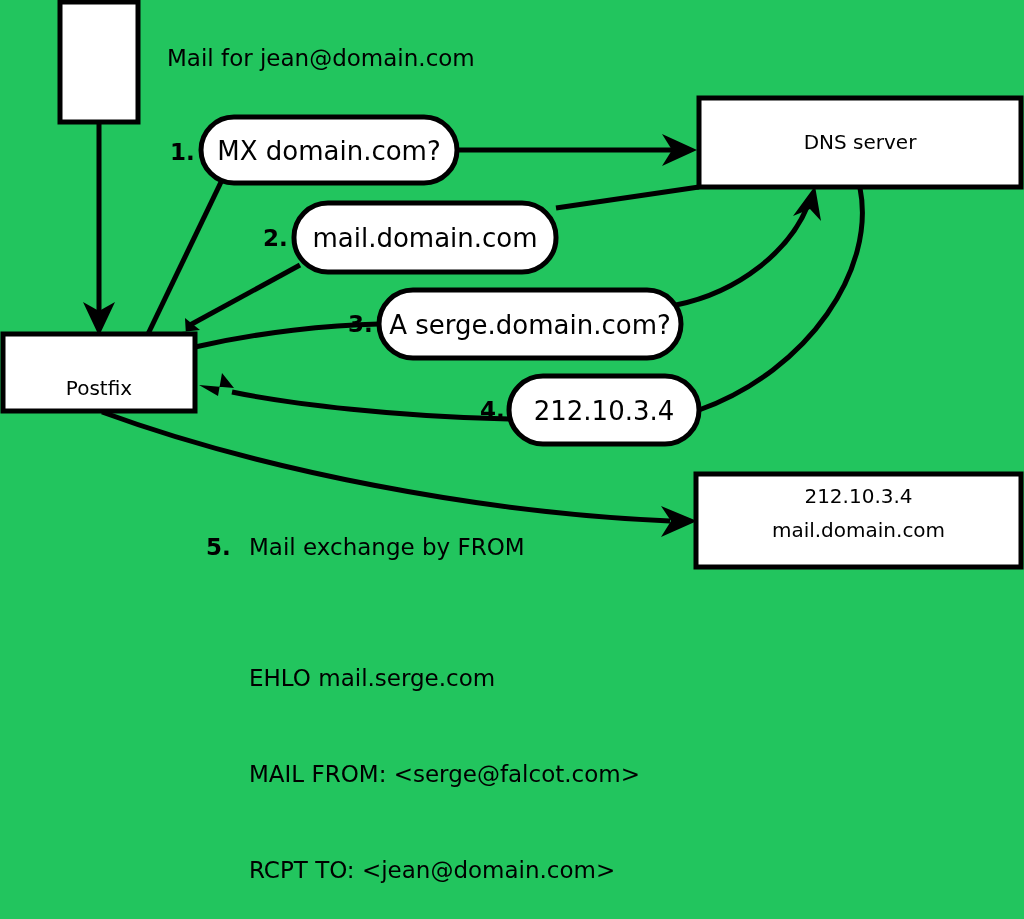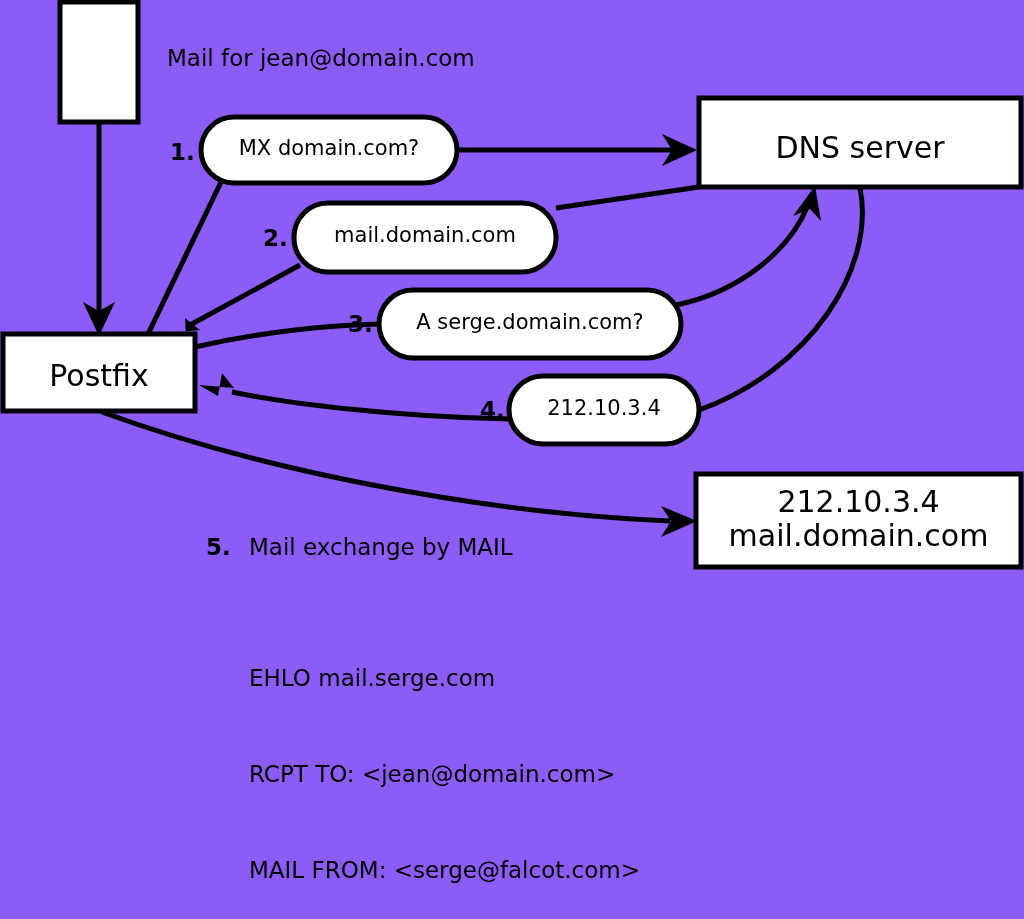--- a/index.html
+++ b/index.html
@@ -9,21 +9,21 @@
     background: #ffffff;
   }
   body {
     font-family: "DejaVu Sans", "Liberation Sans", sans-serif;
     color: #000000;
   }
   #diagram-root {
     position: relative;
     width: 1024px;
     height: 919px;
-    background: #8b5cf6;
+    background: #22c55e;
     overflow: hidden;
   }
   svg.layer {
     position: absolute;
     left: 0;
     top: 0;
     width: 1024px;
     height: 919px;
   }
   .node-box {
@@ -46,26 +46,26 @@
     fill: #000000;
     stroke: none;
   }
   .txt {
     position: absolute;
     white-space: pre;
     color: #000000;
     font-family: "DejaVu Sans", "Liberation Sans", sans-serif;
   }
   .node-label {
-    font-size: 30px;
+    font-size: 20px;
     text-align: center;
     line-height: 1.22;
   }
   .bubble-label {
-    font-size: 21px;
+    font-size: 26px;
     text-align: center;
   }
   .step-num {
     font-size: 23px;
     font-weight: bold;
   }
   .caption {
     font-size: 23px;
   }
   .smtp-title {
@@ -121,46 +121,46 @@
 
     <path class="connector" d="M 509 419 C 400 417, 290 404, 232 392"></path>
     <polygon class="arrowhead" points="199,385 234,388, 222,373 218,396"></polygon>
 
     <path class="connector" d="M 102 412 C 260 470, 480 513, 670 521"></path>
     <polygon class="arrowhead" points="697,521 661,506, 671,521 661,537"></polygon>
   </svg>
 
   <div class="txt caption" style="left:167px; top:45px;">Mail for jean@domain.com</div>
 
-  <div class="txt node-label" style="left:3px; top:358px; width:192px;">Postfix</div>
+  <div class="txt node-label" style="left:3px; top:376px; width:192px;">Postfix</div>
 
   <div class="txt node-label" style="left:699px; top:130px; width:322px;">DNS server</div>
 
   <div class="txt node-label" style="left:696px; top:484px; width:325px;">212.10.3.4</div>
   <div class="txt node-label" style="left:696px; top:518px; width:325px;">mail.domain.com</div>
 
   <div class="txt step-num" style="left:170px; top:139px;">1.</div>
   <div class="txt bubble-label" style="left:201px; top:136px; width:256px;">MX domain.com?</div>
 
   <div class="txt step-num" style="left:263px; top:225px;">2.</div>
   <div class="txt bubble-label" style="left:294px; top:223px; width:262px;">mail.domain.com</div>
 
   <div class="txt step-num" style="left:348px; top:311px;">3.</div>
   <div class="txt bubble-label" style="left:379px; top:310px; width:302px;">A serge.domain.com?</div>
 
   <div class="txt step-num" style="left:480px; top:397px;">4.</div>
   <div class="txt bubble-label" style="left:509px; top:396px; width:190px;">212.10.3.4</div>
 
   <div class="txt step-num" style="left:206px; top:534px;">5.</div>
-  <div class="txt smtp-title" style="left:249px; top:534px;">Mail exchange by MAIL</div>
+  <div class="txt smtp-title" style="left:249px; top:534px;">Mail exchange by FROM</div>
 
   <div class="txt smtp-body" style="left:249px; top:598px;">
     <div>EHLO mail.serge.com</div>
+    <div>MAIL FROM: &lt;serge@falcot.com&gt;</div>
     <div>RCPT TO: &lt;jean@domain.com&gt;</div>
-    <div>MAIL FROM: &lt;serge@falcot.com&gt;</div>
     
     
     
     
     
     
     
     
   </div>
 

